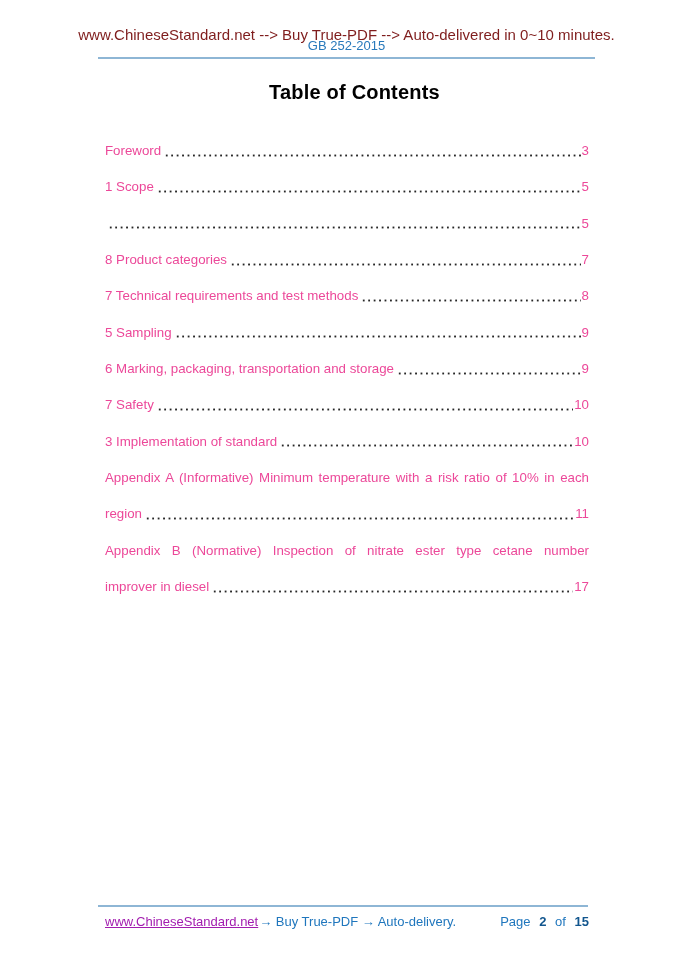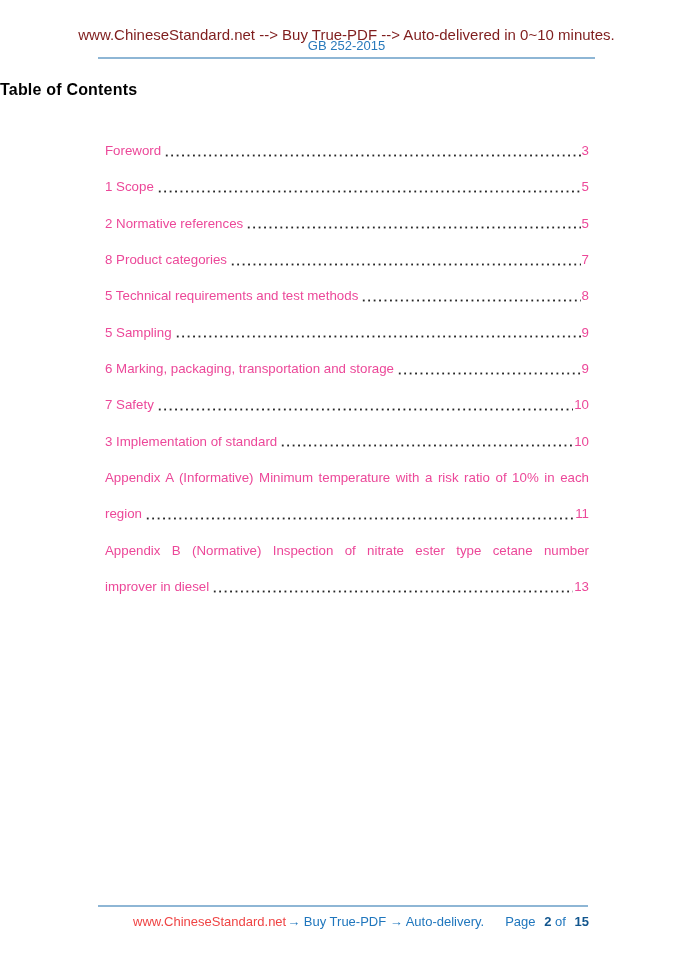--- a/index.html
+++ b/index.html
@@ -32,22 +32,23 @@
     cursor: pointer;
   }
   .header-rule {
     position: absolute; top: 57px; left: 98px;
     width: 497px; height: 1.5px;
     background: #8eb6d5;
   }
 
   
   .page-title {
-    position: absolute; top: 81px; left: 0; right: 0;
-    font-size: 16px; font-weight: bold;
+    position: absolute; top: 81px; left: 16px; right: 0;
+    text-align: center;
+    font-size: 20px; font-weight: bold;
     letter-spacing: 0.2px;
     color: #000000;
   }
 
   
   .toc {
     position: absolute; top: 133px; left: 105px;
     width: 484px;
     font-size: 13.3px;
     color: #ec4899;
@@ -80,32 +81,32 @@
     width: 490px; height: 1.5px;
     background: #8eb6d5;
   }
   .footer-bar {
     position: absolute; top: 913px; left: 105px; right: 104px;
     display: flex; justify-content: space-between; align-items: baseline;
     font-size: 13px; line-height: 17px;
     color: #1f76bd;
   }
   .footer-link {
-    color: #ef4444;
+    color: #a21caf;
+    text-decoration: underline;
     cursor: pointer;
-    margin-left: 28px;
   }
   .footer-tagline { margin-left: 1px; }
   .footer-page-indicator { white-space: nowrap; }
   .fp-num {
     font-weight: bold;
     color: #12568e;
     margin-left: 5px;
   }
-  .fp-word { }
+  .fp-word { margin-left: 5px; }
   .fp-word:first-child { margin-left: 16px; }
 </style>
 </head>
 <body>
 
 <div class="page">
 
   <div class="doc-code">GB 252-2015</div>
 
   <div class="promo-line">www.ChineseStandard.net --&gt; Buy True-PDF --&gt; Auto-delivered in 0~10 minutes.</div>
@@ -119,31 +120,30 @@
       <span class="toc-label">Foreword</span>
       <span class="toc-dots"></span>
       <span class="toc-page">3</span>
     </div>
       <div class="toc-row">
       <span class="toc-label">1 Scope</span>
       <span class="toc-dots"></span>
       <span class="toc-page">5</span>
     </div>
       <div class="toc-row">
-      <span class="toc-label">2 Normative references</span>
       <span class="toc-dots"></span>
       <span class="toc-page">5</span>
     </div>
       <div class="toc-row">
       <span class="toc-label">8 Product categories</span>
       <span class="toc-dots"></span>
       <span class="toc-page">7</span>
     </div>
       <div class="toc-row">
-      <span class="toc-label">5 Technical requirements and test methods</span>
+      <span class="toc-label">7 Technical requirements and test methods</span>
       <span class="toc-dots"></span>
       <span class="toc-page">8</span>
     </div>
       <div class="toc-row">
       <span class="toc-label">5 Sampling</span>
       <span class="toc-dots"></span>
       <span class="toc-page">9</span>
     </div>
       <div class="toc-row">
       <span class="toc-label">6 Marking, packaging, transportation and storage</span>
@@ -163,21 +163,21 @@
       <div class="toc-line1">Appendix A (Informative) Minimum temperature with a risk ratio of 10% in each</div>
       <div class="toc-row">
       <span class="toc-label">region</span>
       <span class="toc-dots"></span>
       <span class="toc-page"> 11</span>
     </div>
       <div class="toc-line1">Appendix B (Normative) Inspection of nitrate ester type cetane number</div>
       <div class="toc-row">
       <span class="toc-label">improver in diesel</span>
       <span class="toc-dots"></span>
-      <span class="toc-page">13</span>
+      <span class="toc-page">17</span>
     </div>
     </div>
 
   <div class="footer-rule"></div>
 
   <div class="footer-bar">
     <span>
       <span class="footer-link">www.ChineseStandard.net</span><span class="footer-tagline">→ Buy True-PDF → Auto-delivery.</span>
     </span>
     <span class="footer-page-indicator">

